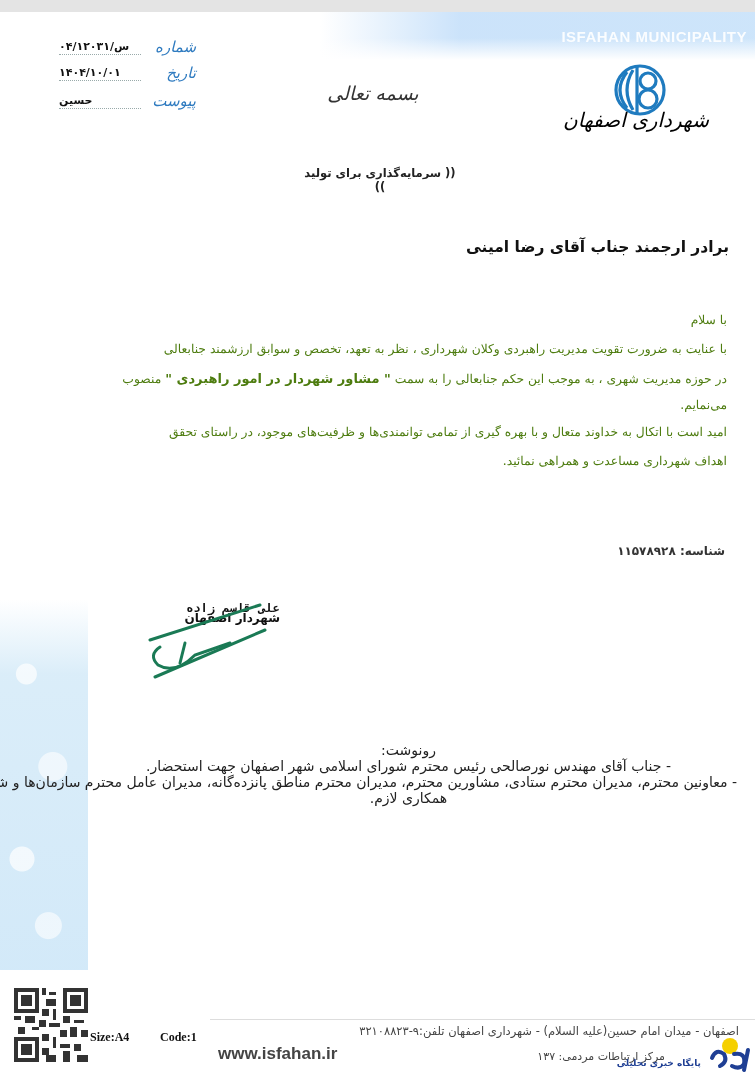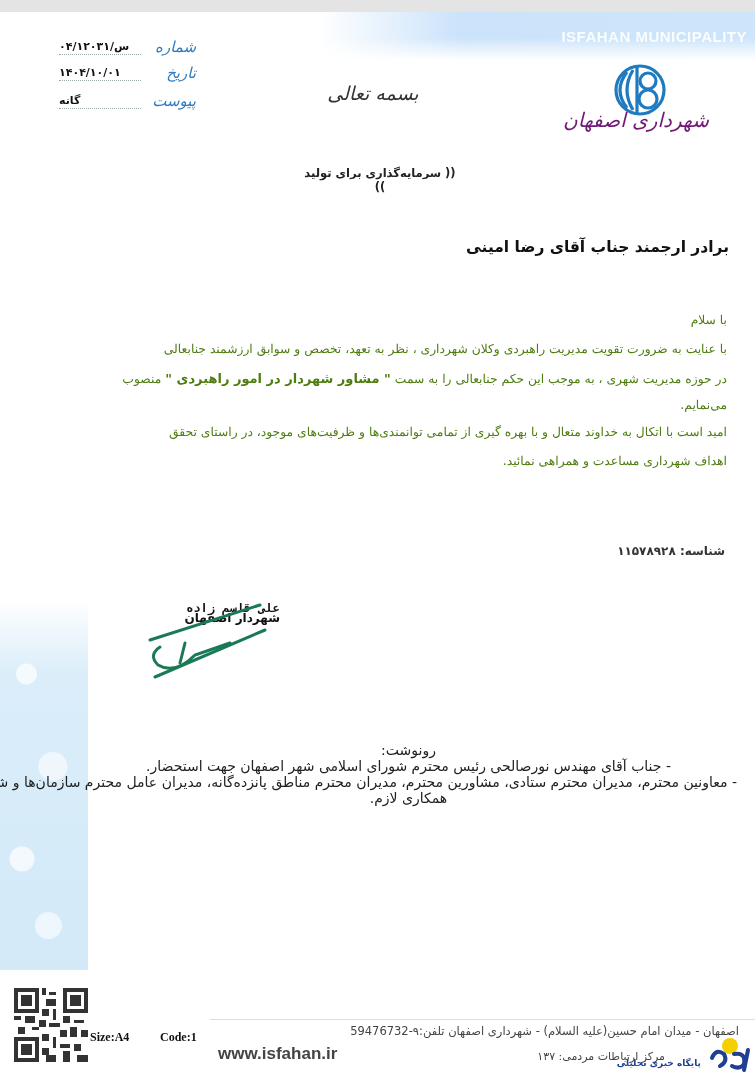--- a/index.html
+++ b/index.html
@@ -30,21 +30,21 @@
     font-family: Liberation Sans, sans-serif; font-style: italic; font-size: 15px; color: #2f7bc0;
   }
   .meta-value {
     position: absolute; right: 55px; top: 2px; direction: ltr;
     font-weight: bold; font-size: 11px; color: #111;
     border-bottom: 1px dotted #9aa; padding-bottom: 1px; min-width: 82px; text-align: left;
   }
   .logo { position: absolute; left: 555px; top: 62px; width: 170px; height: 100px; }
   .logo-text {
     position: absolute; left: 556px; top: 108px; width: 160px; text-align: center;
-    font-family: "DejaVu Serif", serif; font-style: italic; font-size: 20px; color: #701a75;
+    font-family: "DejaVu Serif", serif; font-style: italic; font-size: 20px; color: #000000;
     direction: rtl;
   }
   .invocation {
     position: absolute; left: 318px; top: 82px; width: 110px; text-align: center;
     font-family: "DejaVu Serif", serif; font-style: italic; font-size: 19px; color: #333; direction: rtl;
   }
   .slogan {
     position: absolute; left: 300px; top: 166px; width: 160px; text-align: center;
     font-size: 11.5px; font-weight: bold; color: #222; direction: rtl;
   }
@@ -122,21 +122,21 @@
   <div class="meta-row" style="top:0">
     <span class="meta-label">شماره</span>
     <span class="meta-value">۰۴/۱۲۰۳۱/س</span>
   </div>
   <div class="meta-row" style="top:26px">
     <span class="meta-label">تاریخ</span>
     <span class="meta-value">۱۴۰۴/۱۰/۰۱</span>
   </div>
   <div class="meta-row" style="top:54px">
     <span class="meta-label">پیوست</span>
-    <span class="meta-value">گانه</span>
+    <span class="meta-value">حسین</span>
   </div>
 </div>
 
 <div class="invocation">بسمه تعالی</div>
 
 <svg class="logo" viewBox="0 0 170 100">
   <g fill="none" stroke="#1f7bbf" stroke-width="3.2">
     <circle cx="85" cy="28" r="24"></circle>
     <path d="M82 4 L82 52"></path>
     <path d="M78 8 Q66 28 78 48"></path>
@@ -223,21 +223,21 @@
       <rect x="13" y="16" width="3" height="1"></rect>
       <rect x="17" y="16" width="2" height="2"></rect>
     <rect x="14" y="18" width="2" height="3"></rect>
       <rect x="18" y="19" width="3" height="2"></rect>
       <rect x="9" y="19" width="3" height="2"></rect>
   </g>
 </svg>
 <span class="size-label">Size:A4</span>
 <span class="code-label">Code:1</span>
 
-<div class="address">اصفهان - میدان امام حسین(علیه السلام) - شهرداری اصفهان  تلفن:۹-59476732</div>
+<div class="address">اصفهان - میدان امام حسین(علیه السلام) - شهرداری اصفهان  تلفن:۹-۳۲۱۰۸۸۲۳</div>
 <div class="website">www.isfahan.ir</div>
 <div class="public-rel">مرکز ارتباطات مردمی: ۱۳۷</div>
 
 <svg class="watermark" viewBox="0 0 100 42">
   <circle cx="76" cy="10" r="8" fill="#f5d000"></circle>
   <g fill="none" stroke="#1f3f94" stroke-width="4" stroke-linecap="round">
     <path d="M58 22 Q62 12 70 18 Q74 26 66 30"></path>
     <path d="M80 18 Q92 16 90 28 Q86 34 78 30"></path>
     <path d="M94 14 L90 34"></path>
   </g>

